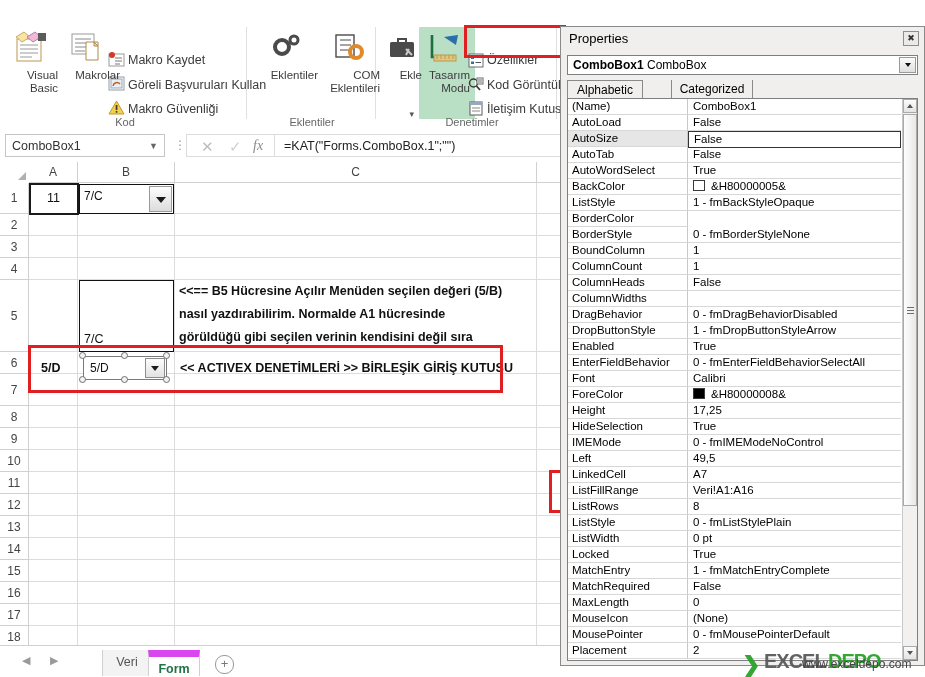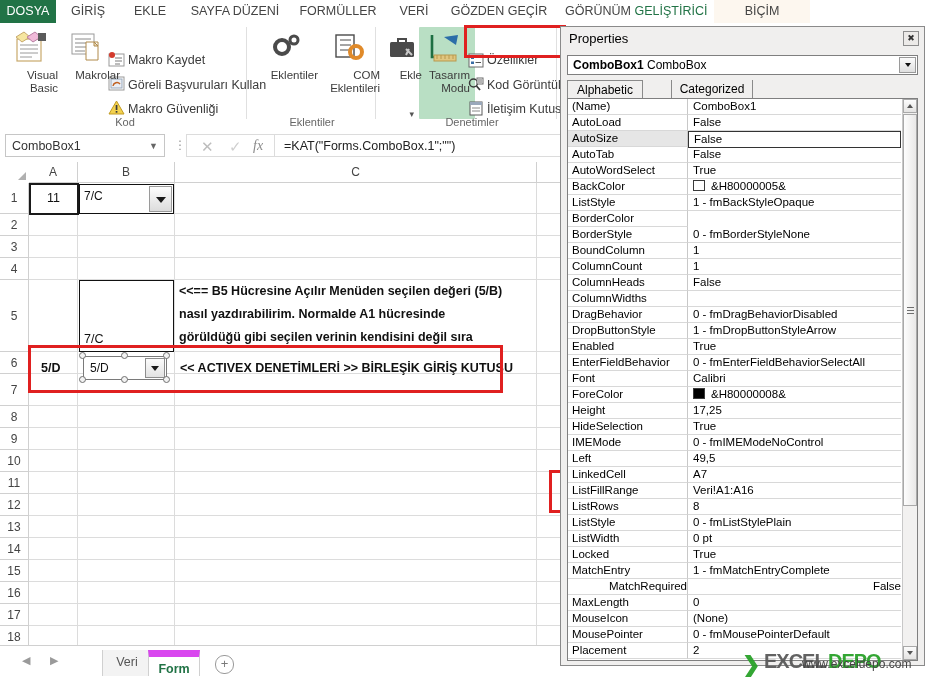--- a/index.html
+++ b/index.html
@@ -290,32 +290,20 @@
   }
   .wm .t3{
     position:absolute;left:60px;top:9px;font-size:12px;color:#3c3c3c;
   }
 </style>
 </head>
 <body>
 
 <div id="app">
 
-  <div class="ribbon-tabs" id="tabstrip">
-      <div class="tab file" style="left: 0px; width: 56px;">DOSYA</div>
-      <div class="tab" style="left: 56px; width: 64px;">GİRİŞ</div>
-      <div class="tab" style="left: 120px; width: 60px;">EKLE</div>
-      <div class="tab" style="left: 180px; width: 110px;">SAYFA DÜZENİ</div>
-      <div class="tab" style="left: 290px; width: 96px;">FORMÜLLER</div>
-      <div class="tab" style="left: 386px; width: 56px;">VERİ</div>
-      <div class="tab" style="left: 442px; width: 114px;">GÖZDEN GEÇİR</div>
-      <div class="tab" style="left: 556px; width: 84px;">GÖRÜNÜM</div>
-      <div class="tab active" style="left: 628px; width: 86px;">GELİŞTİRİCİ</div>
-      <div class="tab biçim" style="left: 714px; width: 96px;">BİÇİM</div>
-    </div>
 
   <div class="ribbon">
 
     <div class="ic" style="left:14px;top:8px;width:36px;height:34px;">
       <svg width="36" height="34" viewBox="0 0 36 34">
         <rect x="3" y="8" width="24" height="22" fill="#fff" stroke="#c8a96b" stroke-width="1.2"></rect>
         <line x1="6" y1="14" x2="24" y2="14" stroke="#9a9a9a"></line>
           <line x1="6" y1="18" x2="24" y2="18" stroke="#9a9a9a"></line>
         <line x1="6" y1="22" x2="24" y2="22" stroke="#9a9a9a"></line>
           <line x1="6" y1="26" x2="18" y2="26" stroke="#9a9a9a"></line>
@@ -775,21 +763,21 @@
             <div class="pval">0 pt</div>
           </div>
           <div class="prow" style="top: 448px;">
             <div class="pname">Locked</div>
             <div class="pval">True</div>
           </div>
           <div class="prow" style="top: 464px;">
             <div class="pname">MatchEntry</div>
             <div class="pval">1 - fmMatchEntryComplete</div>
           </div>
-          <div class="prow" style="top: 480px; text-align: right;">
+          <div class="prow" style="top: 480px;">
             <div class="pname">MatchRequired</div>
             <div class="pval">False</div>
           </div>
           <div class="prow" style="top: 496px;">
             <div class="pname">MaxLength</div>
             <div class="pval">0</div>
           </div>
           <div class="prow" style="top: 512px;">
             <div class="pname">MouseIcon</div>
             <div class="pval">(None)</div>

